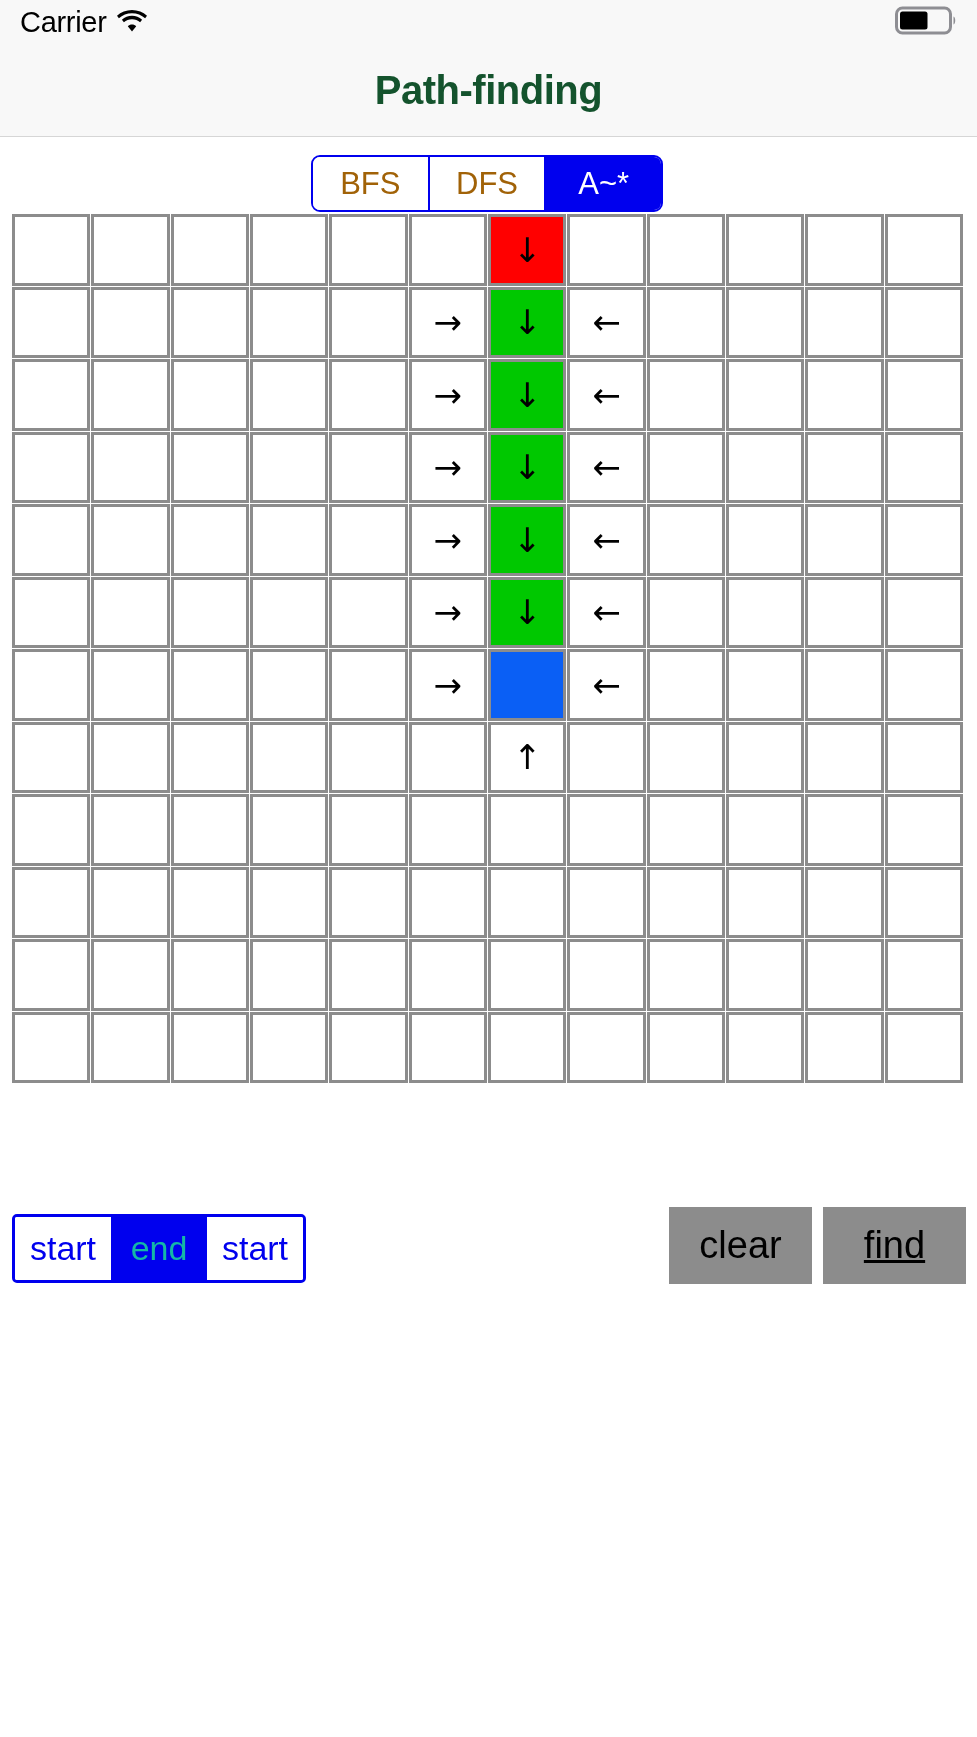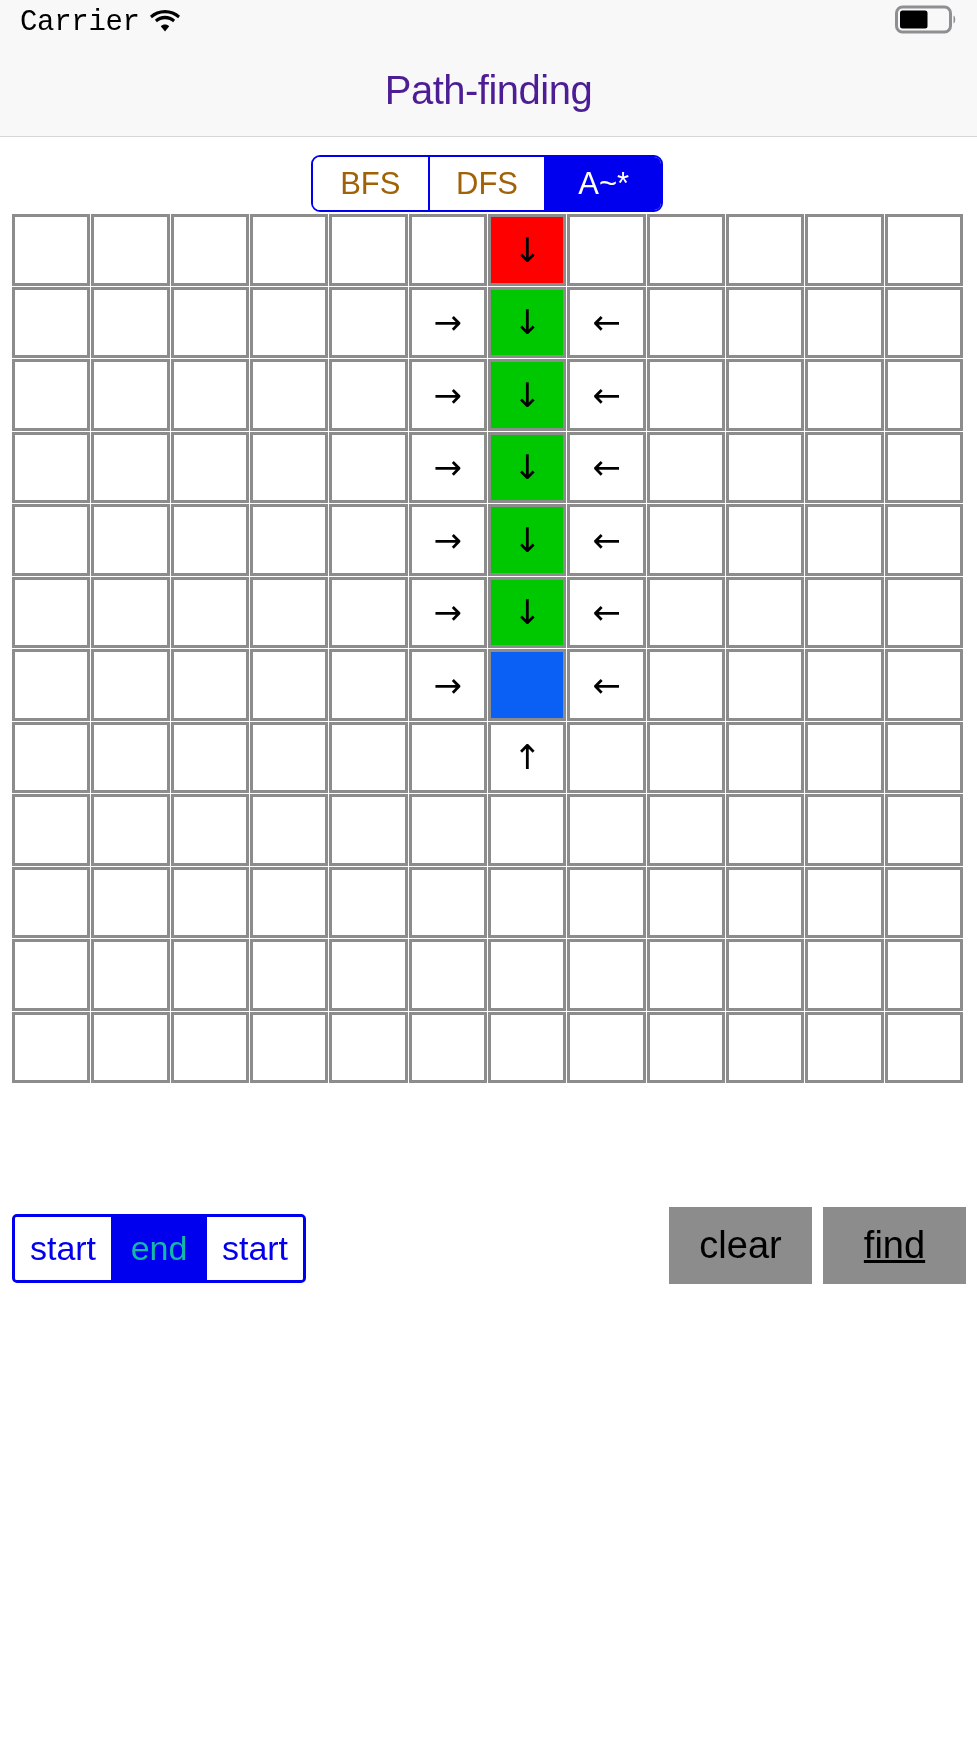--- a/index.html
+++ b/index.html
@@ -14,21 +14,20 @@
   
   #status-bar {
     position: absolute;
     top: 0; left: 0;
     width: 977px; height: 45px;
     background: #f8f8f8;
     display: flex;
     align-items: center;
     justify-content: space-between;
     padding: 4px 20px;
-    font-family: Liberation Mono, monospace;
   }
   #status-left {
     display: flex;
     align-items: center;
     gap: 10px;
   }
   #carrier-label {
     font-size: 29px;
     color: #000;
     letter-spacing: -0.3px;
@@ -55,22 +54,22 @@
     top: 45px; left: 0;
     width: 977px; height: 92px;
     background: #f8f8f8;
     border-bottom: 1px solid #d6d6d6;
     display: flex;
     align-items: center;
     justify-content: center;
   }
   #page-title {
     font-size: 40px;
-    font-weight: normal;
-    color: #4c1d95;
+    font-weight: bold;
+    color: #14532d;
     letter-spacing: -0.5px;
   }
 
   
   #algo-segment {
     position: absolute;
     top: 155px;
     left: 311px;
     width: 352px;
     height: 57px;

